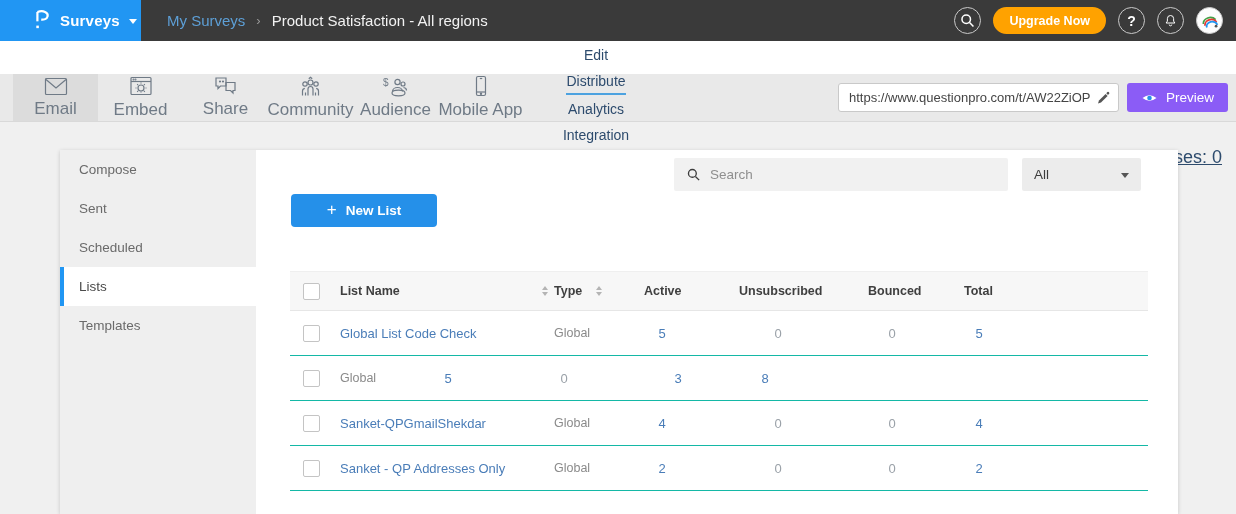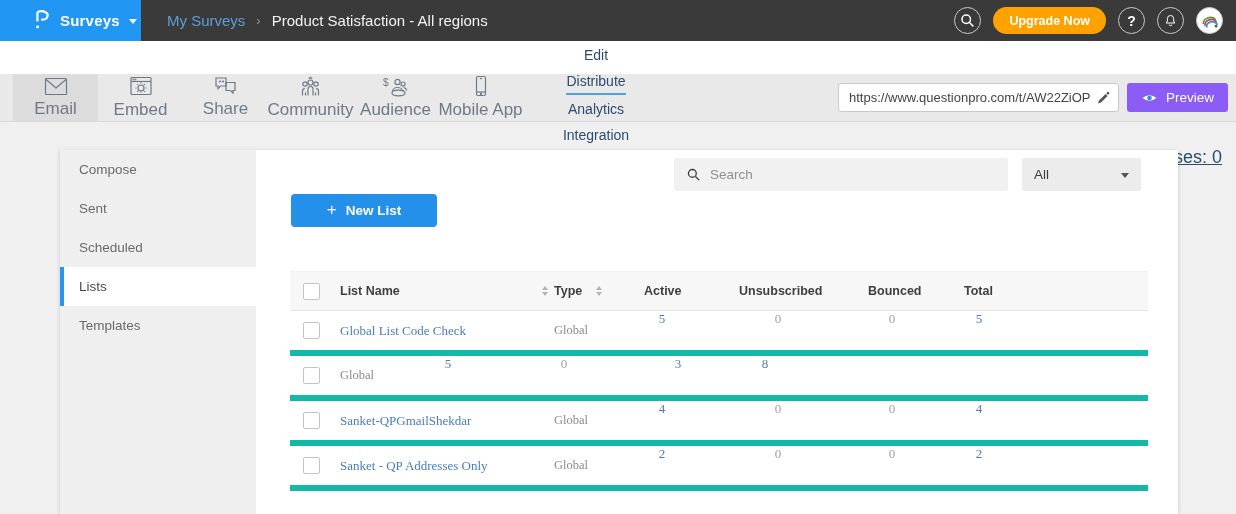--- a/index.html
+++ b/index.html
@@ -72,22 +72,22 @@
               border:none; color:#fff; border-radius:4px; font-size:13.5px; font-weight:600;
               display:flex; align-items:center; justify-content:center; gap:9px; cursor:pointer;
               font-family:"Liberation Sans",sans-serif;}
   .plus { font-size:17px; font-weight:400; margin-top:-2px; }
 
   
   .ltable { position:absolute; top:121px; left:34px; width:858px; }
   .thead { display:flex; align-items:center; height:40px; background:#f7f7f7;
            border-top:1px solid #efefef; border-bottom:1px solid #e6e6e6;
            font-size:12.5px; font-weight:700; color:#3f3f3f; }
-  .trow { display:flex; height:45px; border-bottom:6px solid #14b8a6;
-          font-size:13px; background:#fff;font-family:Liberation Serif, serif; }
+  .trow { display:flex; align-items:center; height:45px; border-bottom:1px solid #14b8a6;
+          font-size:13px; background:#fff; }
   .col { flex-shrink:0; }
   .c-check { width:50px; padding-left:13px; display:flex; align-items:center; }
   .c-name { width:214px; display:flex; align-items:center; justify-content:space-between; padding-right:6px; }
   .c-type { width:90px; display:flex; align-items:center; gap:14px; }
   .c-active { width:95px; }
   .c-unsub { width:129px; }
   .c-bounced { width:96px; }
   .c-total { width:184px; }
   .checkbox { width:17px; height:17px; border:1px solid #c4c4c4; border-radius:2px;
               background:#fff; cursor:pointer; display:inline-block; }

